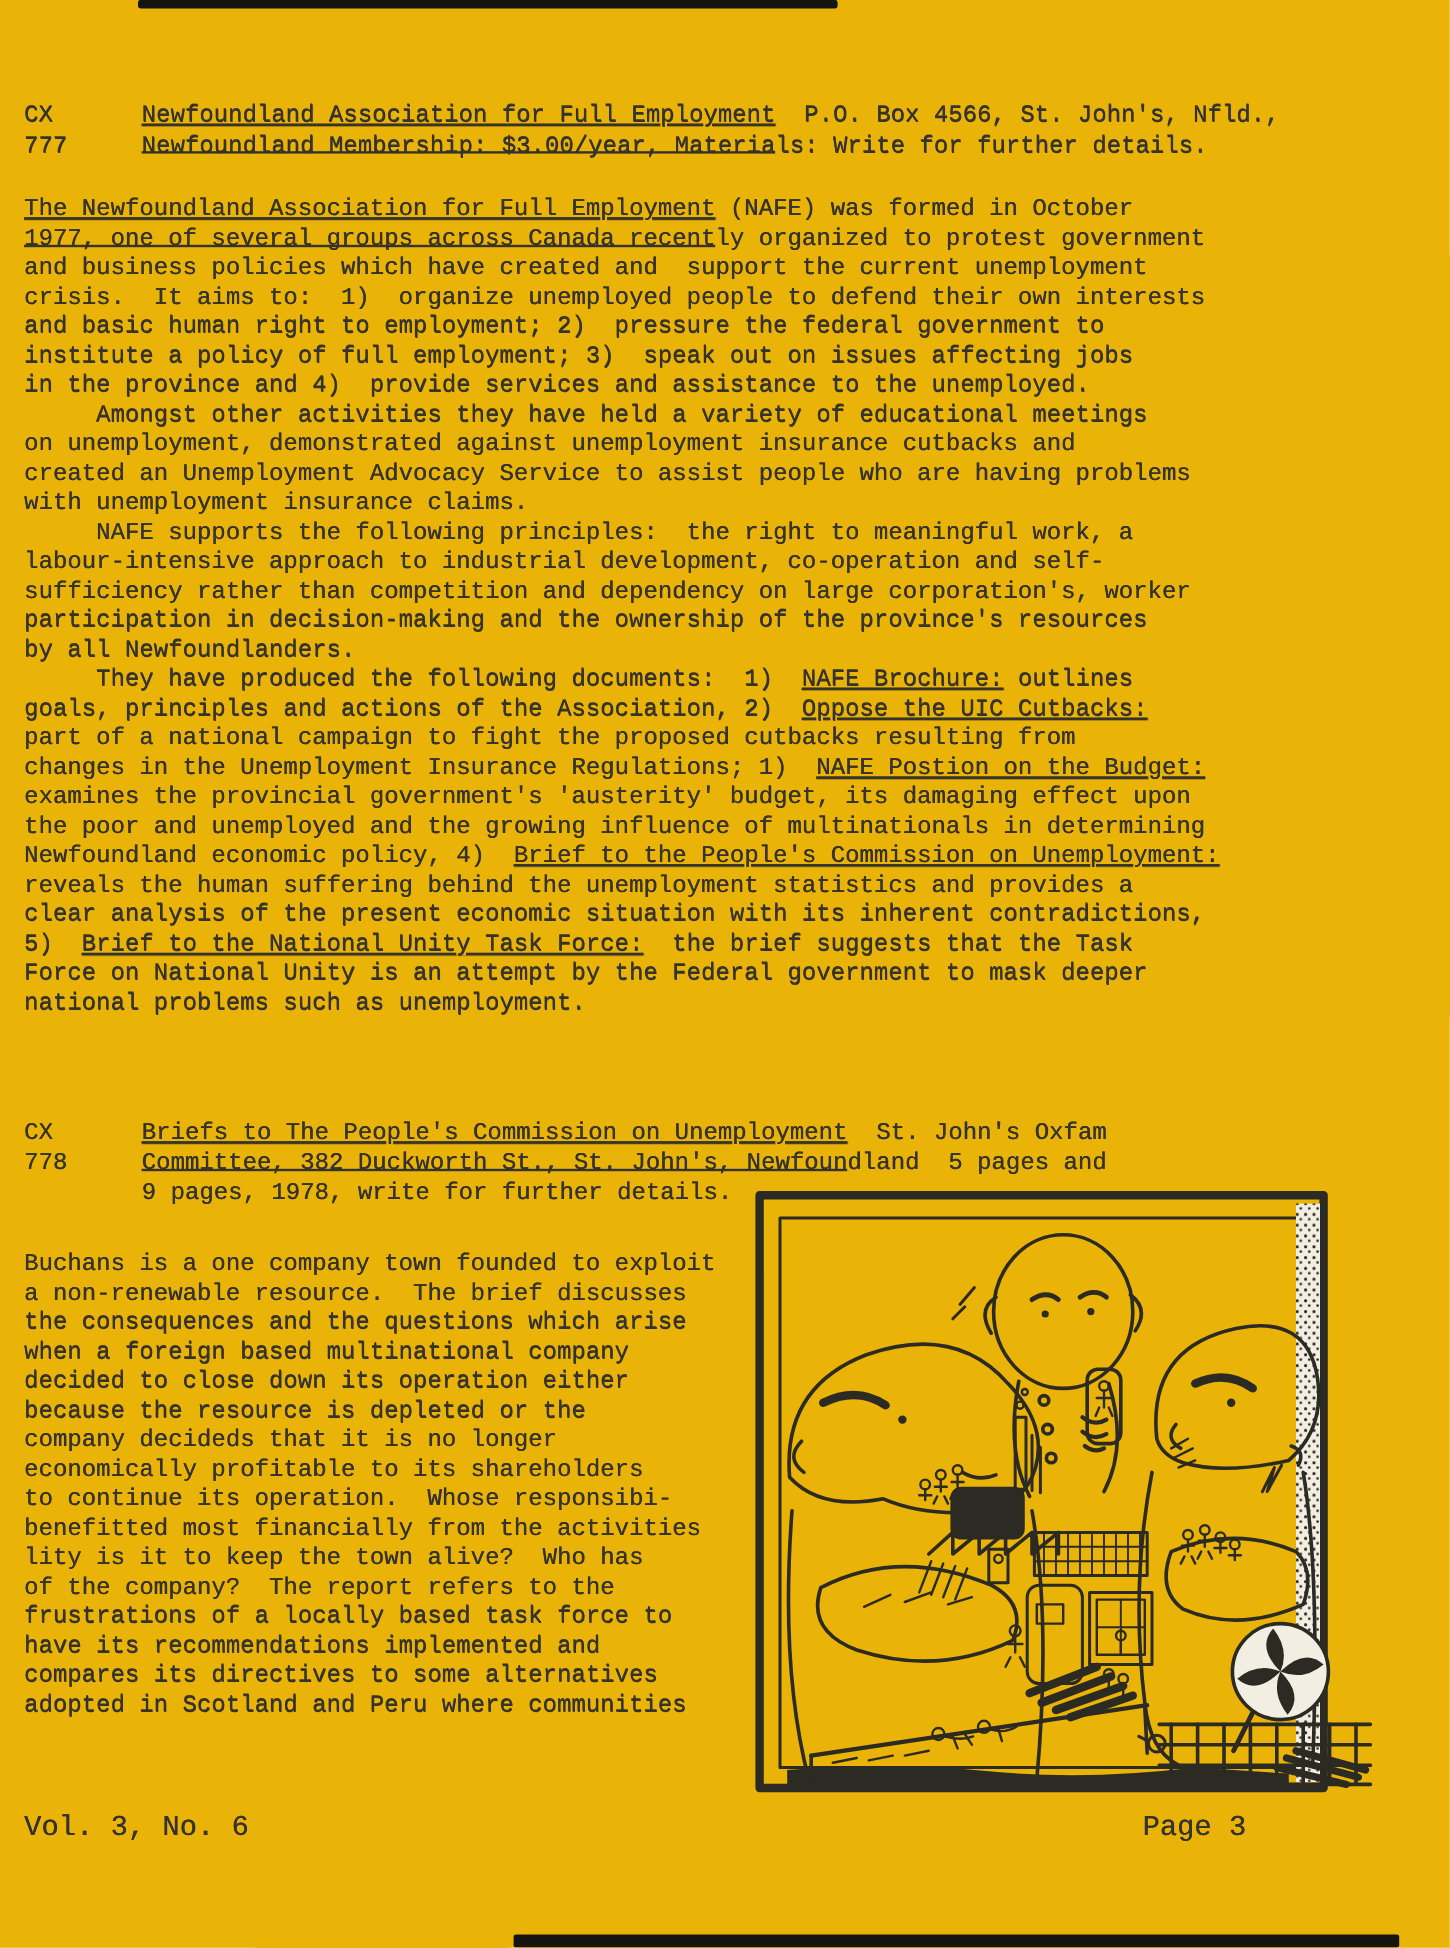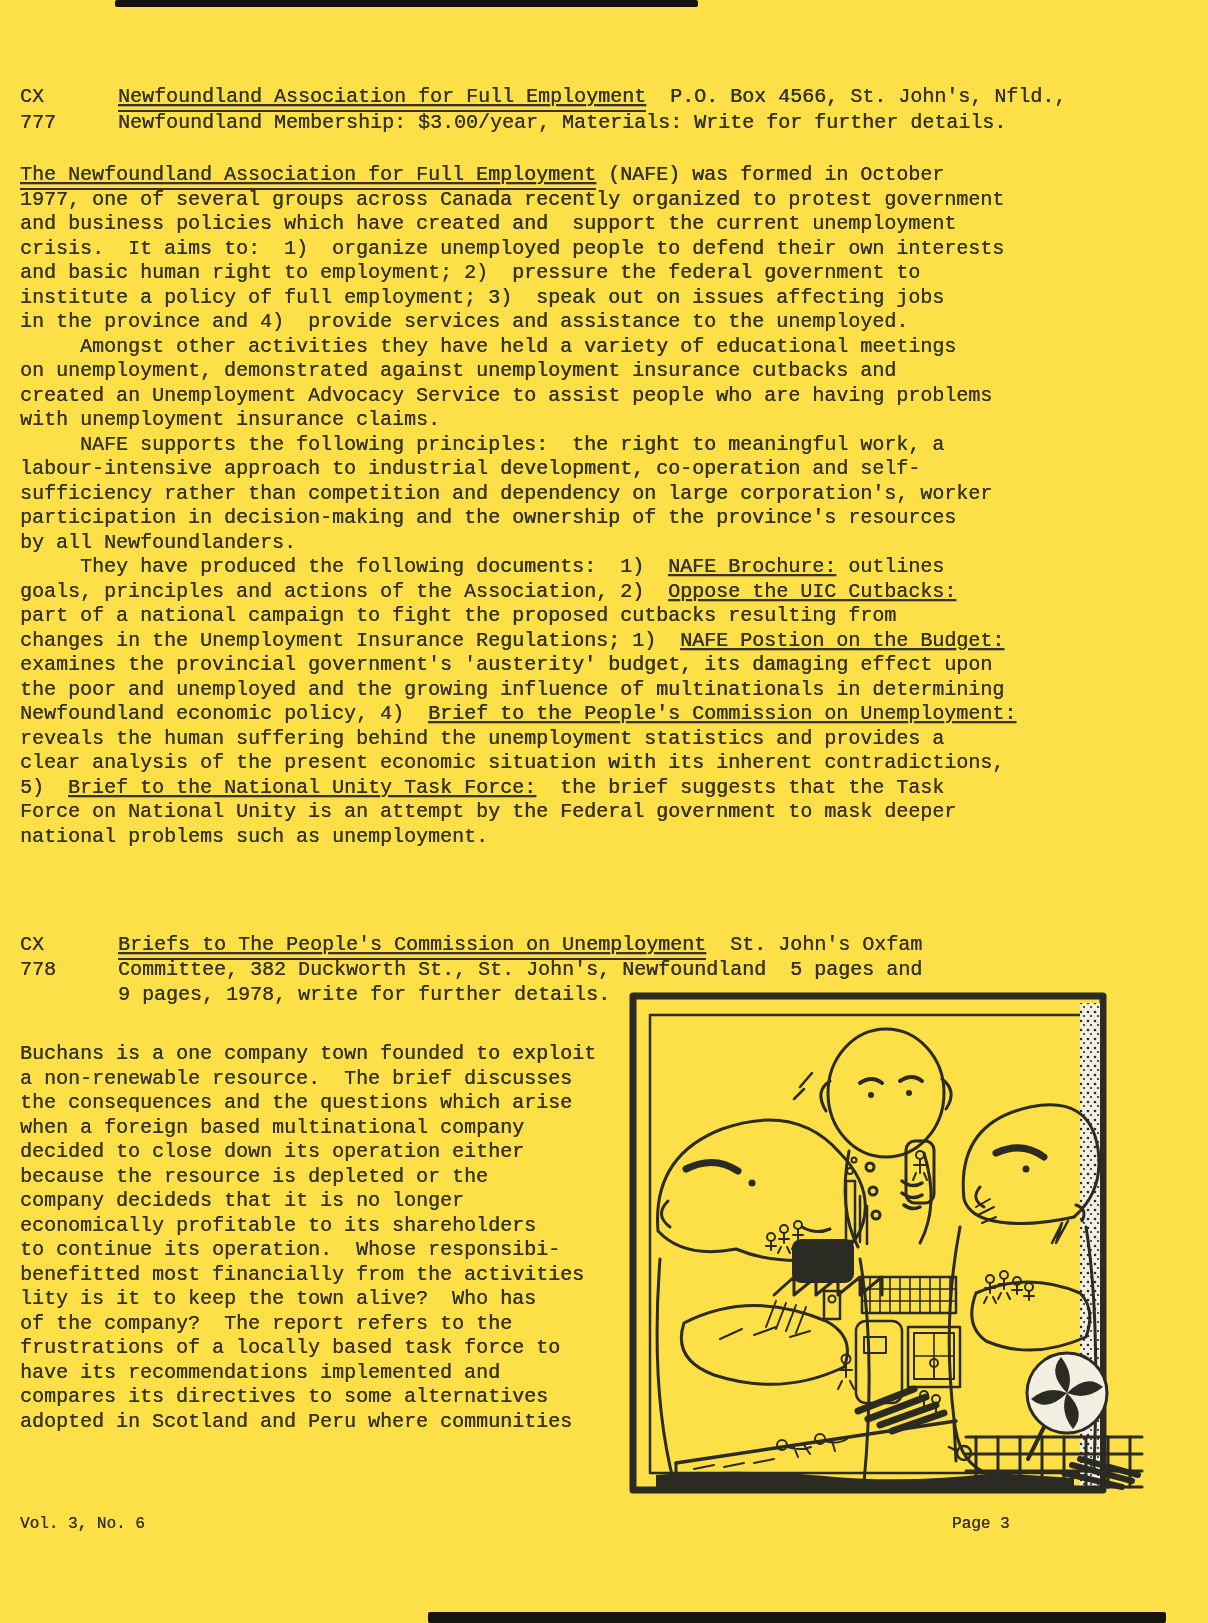--- a/index.html
+++ b/index.html
@@ -1,59 +1,59 @@
 <!DOCTYPE html>
 <html><head>
 <meta charset="utf-8">
 <style>
   html,body{margin:0;padding:0;}
   .page{
     position:relative;
     width:1208px;
     height:1623px;
-    background:#fde047;
+    background:#eab308;
     overflow:hidden;
     font-family:"Liberation Mono","DejaVu Sans Mono",monospace;
     color:#35332c;
   }
   .typeblock{
     position:absolute;
     font-size:20px;
     line-height:24.5px;
     text-shadow:0.3px 0.3px 0 currentColor;
   }
   .line{white-space:pre;}
   .seg-u{
     text-decoration:underline;
     text-decoration-thickness:2px;
     text-underline-offset:2px;
   }
   .seg-uu{
     text-decoration:underline;
     text-decoration-thickness:2px;
     text-underline-offset:2px;
-    padding-bottom:2px;
+    padding-bottom:18px;
     border-bottom:2px solid currentColor;
     font-family:Liberation Mono, monospace;
   }
   .entry{
     position:absolute;
     display:flex;
     font-size:20px;
     line-height:26px;
     text-shadow:0.3px 0.3px 0 currentColor;
   }
   .entry-778{line-height:25px;}
   .entry .entry-code{width:98px;flex:none;}
   .scan-bar{position:absolute;background:#16140f;border-radius:2px;}
   .bar-top{left:115px;top:0;width:583px;height:7px;}
   .bar-bottom{left:428px;top:1612px;width:738px;height:11px;}
   .footer-text{
     position:absolute;
-    font-size:16px;
+    font-size:24px;
     line-height:24px;
     text-shadow:0.3px 0.3px 0 currentColor;
   }
   .footer-left{left:20px;top:1512px;}
   .footer-right{left:952px;top:1512px;font-family:Liberation Mono, monospace;}
   .cartoon{
     position:absolute;
     left:624px;
     top:991px;
     width:522px;

